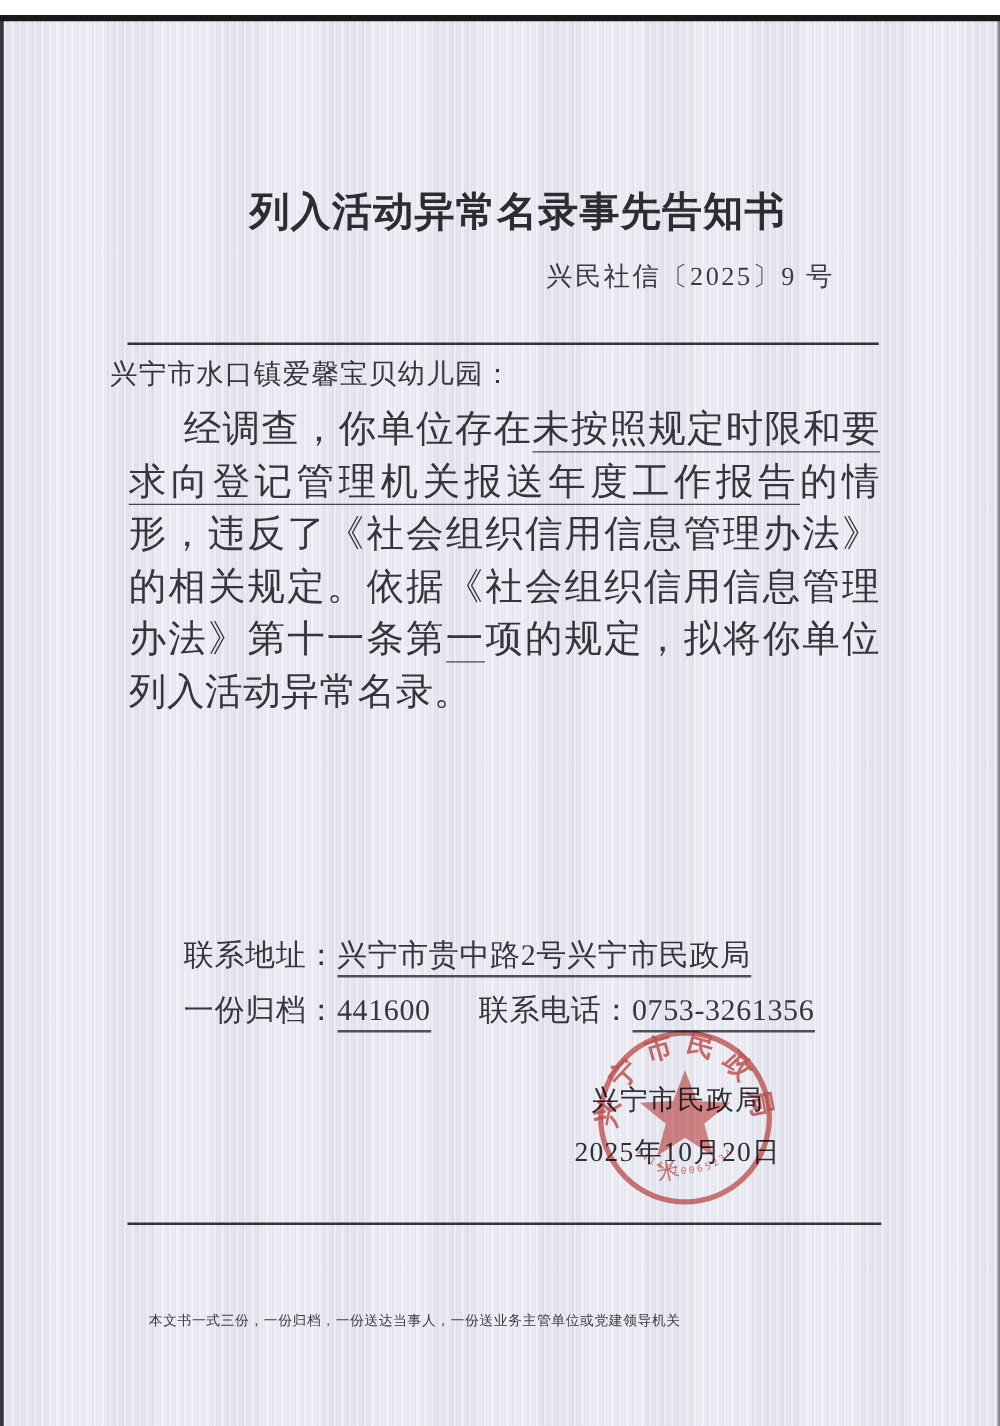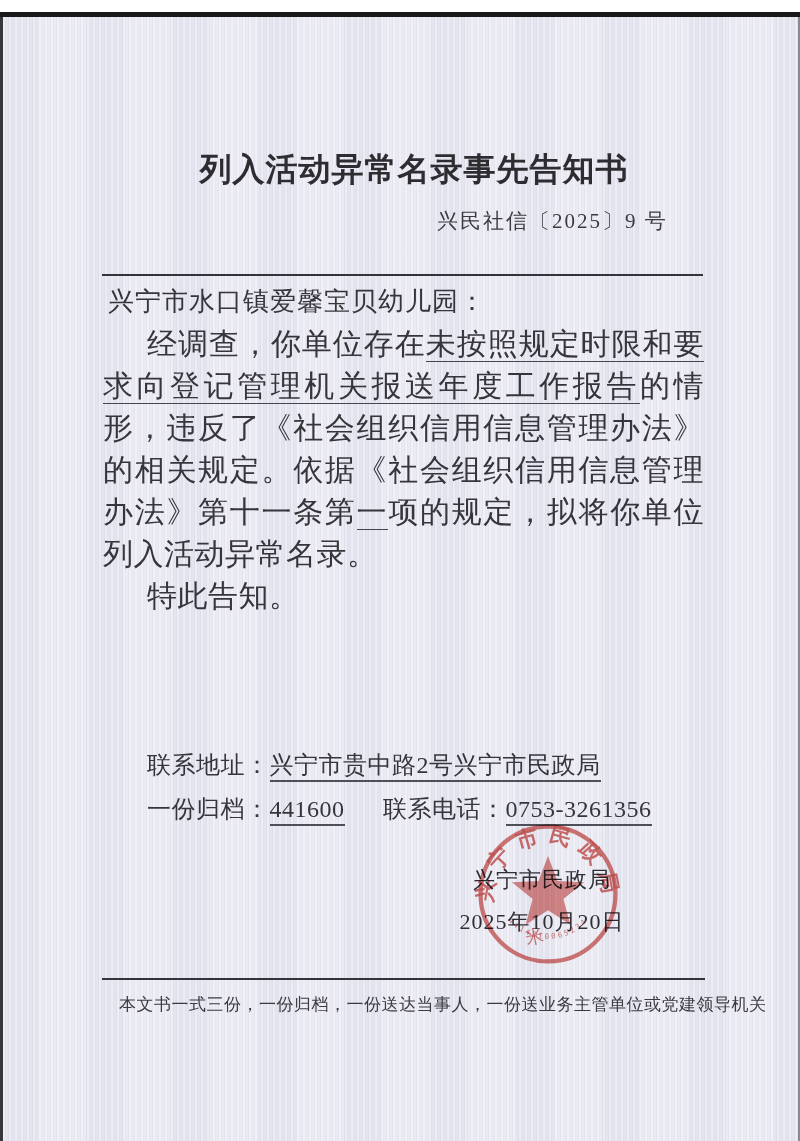--- a/index.html
+++ b/index.html
@@ -36,22 +36,22 @@
   .doc-number {
     position:absolute; top:195px; left:437px;
     font-size:21px; letter-spacing:2px; color:#3a3a40;font-family:Liberation Serif, serif;
   }
 
   .rule { position:absolute; background:#33333a; }
   .rule-top    { top:262px; left:102px; width:601px; height:2px; }
   .rule-bottom { top:966px; left:102px; width:603px; height:2px; }
 
   .addressee {
-    position:absolute; top:272px; left:108px;
-    font-size:26px; letter-spacing:1px;
+    position:absolute; top:272px; left:88px;
+    font-size:22px; letter-spacing:1px;
   }
 
   .body-block {
     position:absolute; top:311px; left:103px; width:601px;
     font-size:30px; line-height:42px; text-align:justify; letter-spacing:0.5px;
   }
   .body-block p { text-indent:44px; }
   .u  { border-bottom:1.5px solid rgba(52,52,60,0.9); padding-bottom:1px; }
   .u2 { border-bottom:2px solid rgba(52,52,60,0.85); padding-bottom:2px; }
 
@@ -67,40 +67,39 @@
     text-align:center; font-size:22px; line-height:42px; letter-spacing:1px;
     color:#2f2f35;
   }
 
   .stamp {
     position:absolute; top:806px; left:472px; width:152px; height:152px;
     mix-blend-mode:multiply; opacity:0.88;
   }
 
   .footer-note {
-    position:absolute; top:981px; left:119px;
-    font-size:17px; letter-spacing:0.5px; color:#3a3a40;
+    position:absolute; top:1037px; left:119px;
+    font-size:11px; letter-spacing:0.5px; color:#3a3a40;
   }
 </style>
 </head>
 <body>
 
 <div class="paper">
 
   <div class="title">列入活动异常名录事先告知书</div>
 
   <div class="doc-number">兴民社信〔2025〕9 号</div>
 
   <div class="rule rule-top"></div>
 
   <div class="addressee">兴宁市水口镇爱馨宝贝幼儿园：</div>
 
   <div class="body-block">
     <p><span>经调查，你单位存在</span><span class="u">未按照规定时限和要求向登记管理机关报送年度工作报告</span><span>的情形，违反了《社会组织信用信息管理办法》的相关规定。依据《社会组织信用信息管理办法》第十一条第</span><span class="u">一</span><span>项的规定，拟将你单位列入活动异常名录。</span></p>
-    <p>特此告知。</p>
   </div>
 
   <div class="contact">
     <div class="contact-row"><span>联系地址：</span><span class="u2">兴宁市贵中路2号兴宁市民政局</span></div>
     <div class="contact-row">
       <span>一份归档：</span><span class="u2">441600</span>
       <span class="phone-group"><span>联系电话：</span><span class="u2">0753-3261356</span></span>
     </div>
   </div>
 

